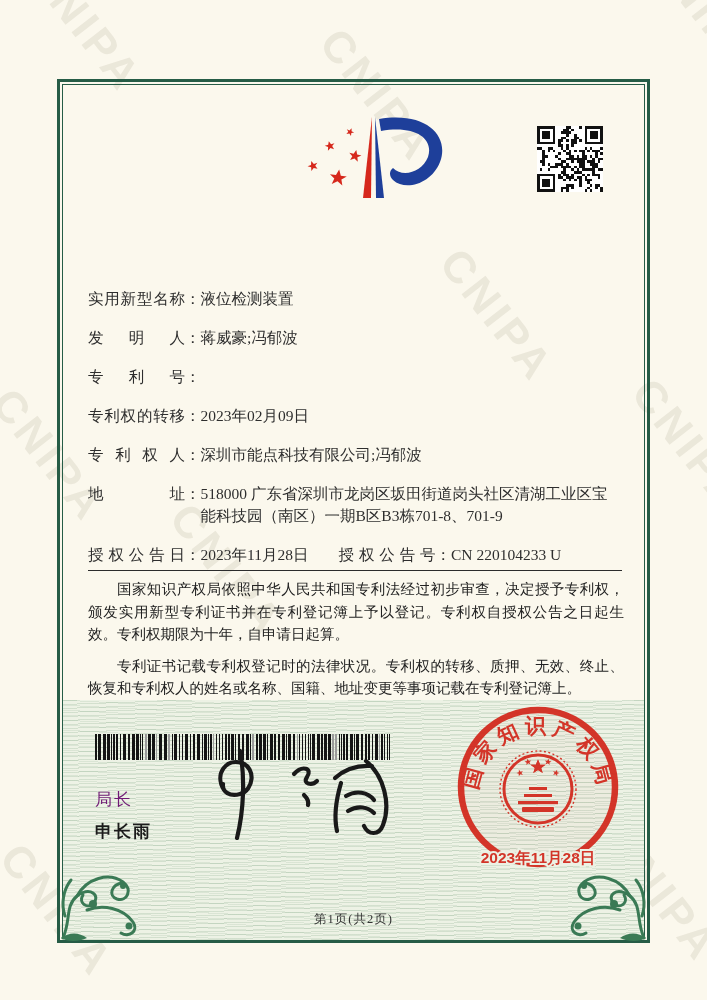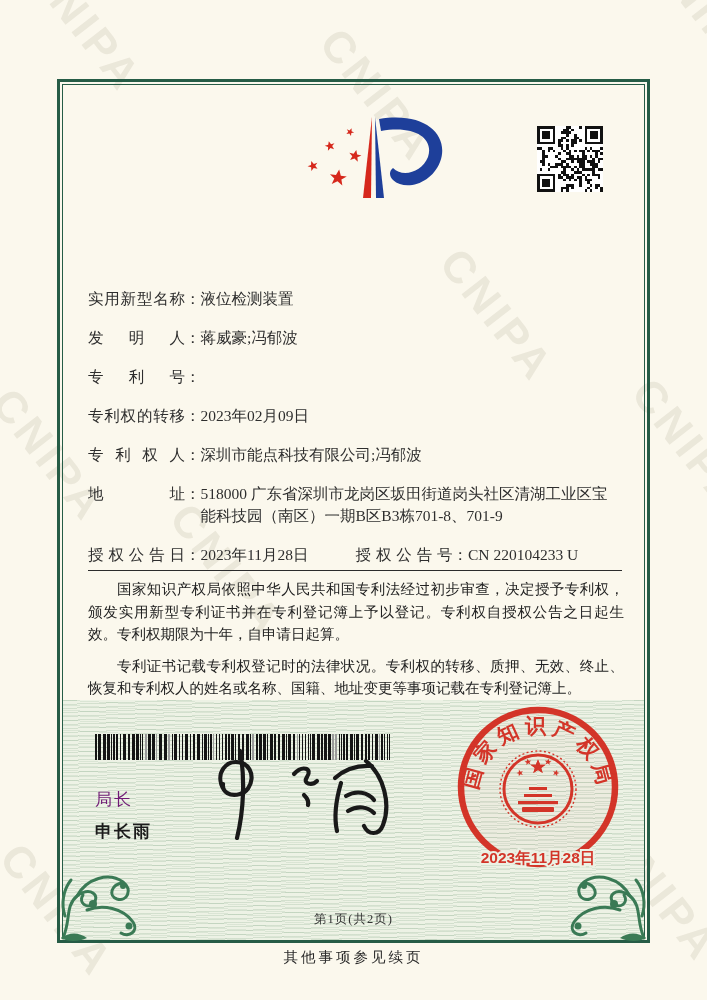--- a/index.html
+++ b/index.html
@@ -35,21 +35,21 @@
   .title{position:absolute;left:0;top:224px;width:707px;z-index:3;text-align:center;
          font-size:33px;font-weight:bold;color:#111;letter-spacing:9px;text-indent:9px;}
 
   .fields{position:absolute;left:88px;top:288px;width:534px;z-index:3;
           font-size:15.5px;color:#2e2e2e;line-height:22px;}
   .f-row{display:flex;align-items:flex-start;margin-bottom:17px;}
   .f-label{display:inline-block;width:97px;text-align:justify;text-align-last:justify;flex:none;}
   .f-colon{flex:none;}
   .f-value{flex:1;}
   .f-label2{display:inline-block;width:97px;text-align:justify;text-align-last:justify;
-            flex:none;margin-left:43px;}
+            flex:none;margin-left:26px;}
   .f-value2{flex:none;}
   .grant-row .f-value{flex:none;width:112px;}
 
   .rule{position:absolute;left:88px;top:570px;width:534px;height:1px;background:#2c2c2c;z-index:3;}
 
   .paras{position:absolute;left:88px;top:578px;width:536px;z-index:3;
          font-size:14.5px;color:#222;line-height:22.5px;text-align:justify;}
   .paras p{margin:0 0 9px 0;text-indent:2em;}
 
   .barcode{position:absolute;left:95px;top:734px;width:300px;height:26px;z-index:3;}
@@ -502,14 +502,13 @@
       <path transform="translate(104,70) scale(0.34) rotate(18)" d="M0,-10 L2.9,-3.1 10,-3.1 4.2,1.2 6.3,8.1 0,4 -6.3,8.1 -4.2,1.2 -10,-3.1 -2.9,-3.1 Z"></path>
       <rect x="66" y="98" width="40" height="3.2"></rect>
       <rect x="72" y="91" width="28" height="3"></rect>
       <rect x="77" y="84" width="18" height="3"></rect>
       <rect x="70" y="104" width="32" height="5" rx="1"></rect>
     </g>
     <text x="86" y="160" text-anchor="middle" font-size="15.5" font-weight="bold" fill="#d2261a" font-family="Liberation Sans, sans-serif" style="paint-order:stroke;stroke:#edf2e5;stroke-width:4px;">2023年11月28日</text>
   </svg>
 
   <div class="page-num">第1页(共2页)</div>
-  <div class="cont-note">其他事项参见续页</div>
 </div>
 
 </body></html>

